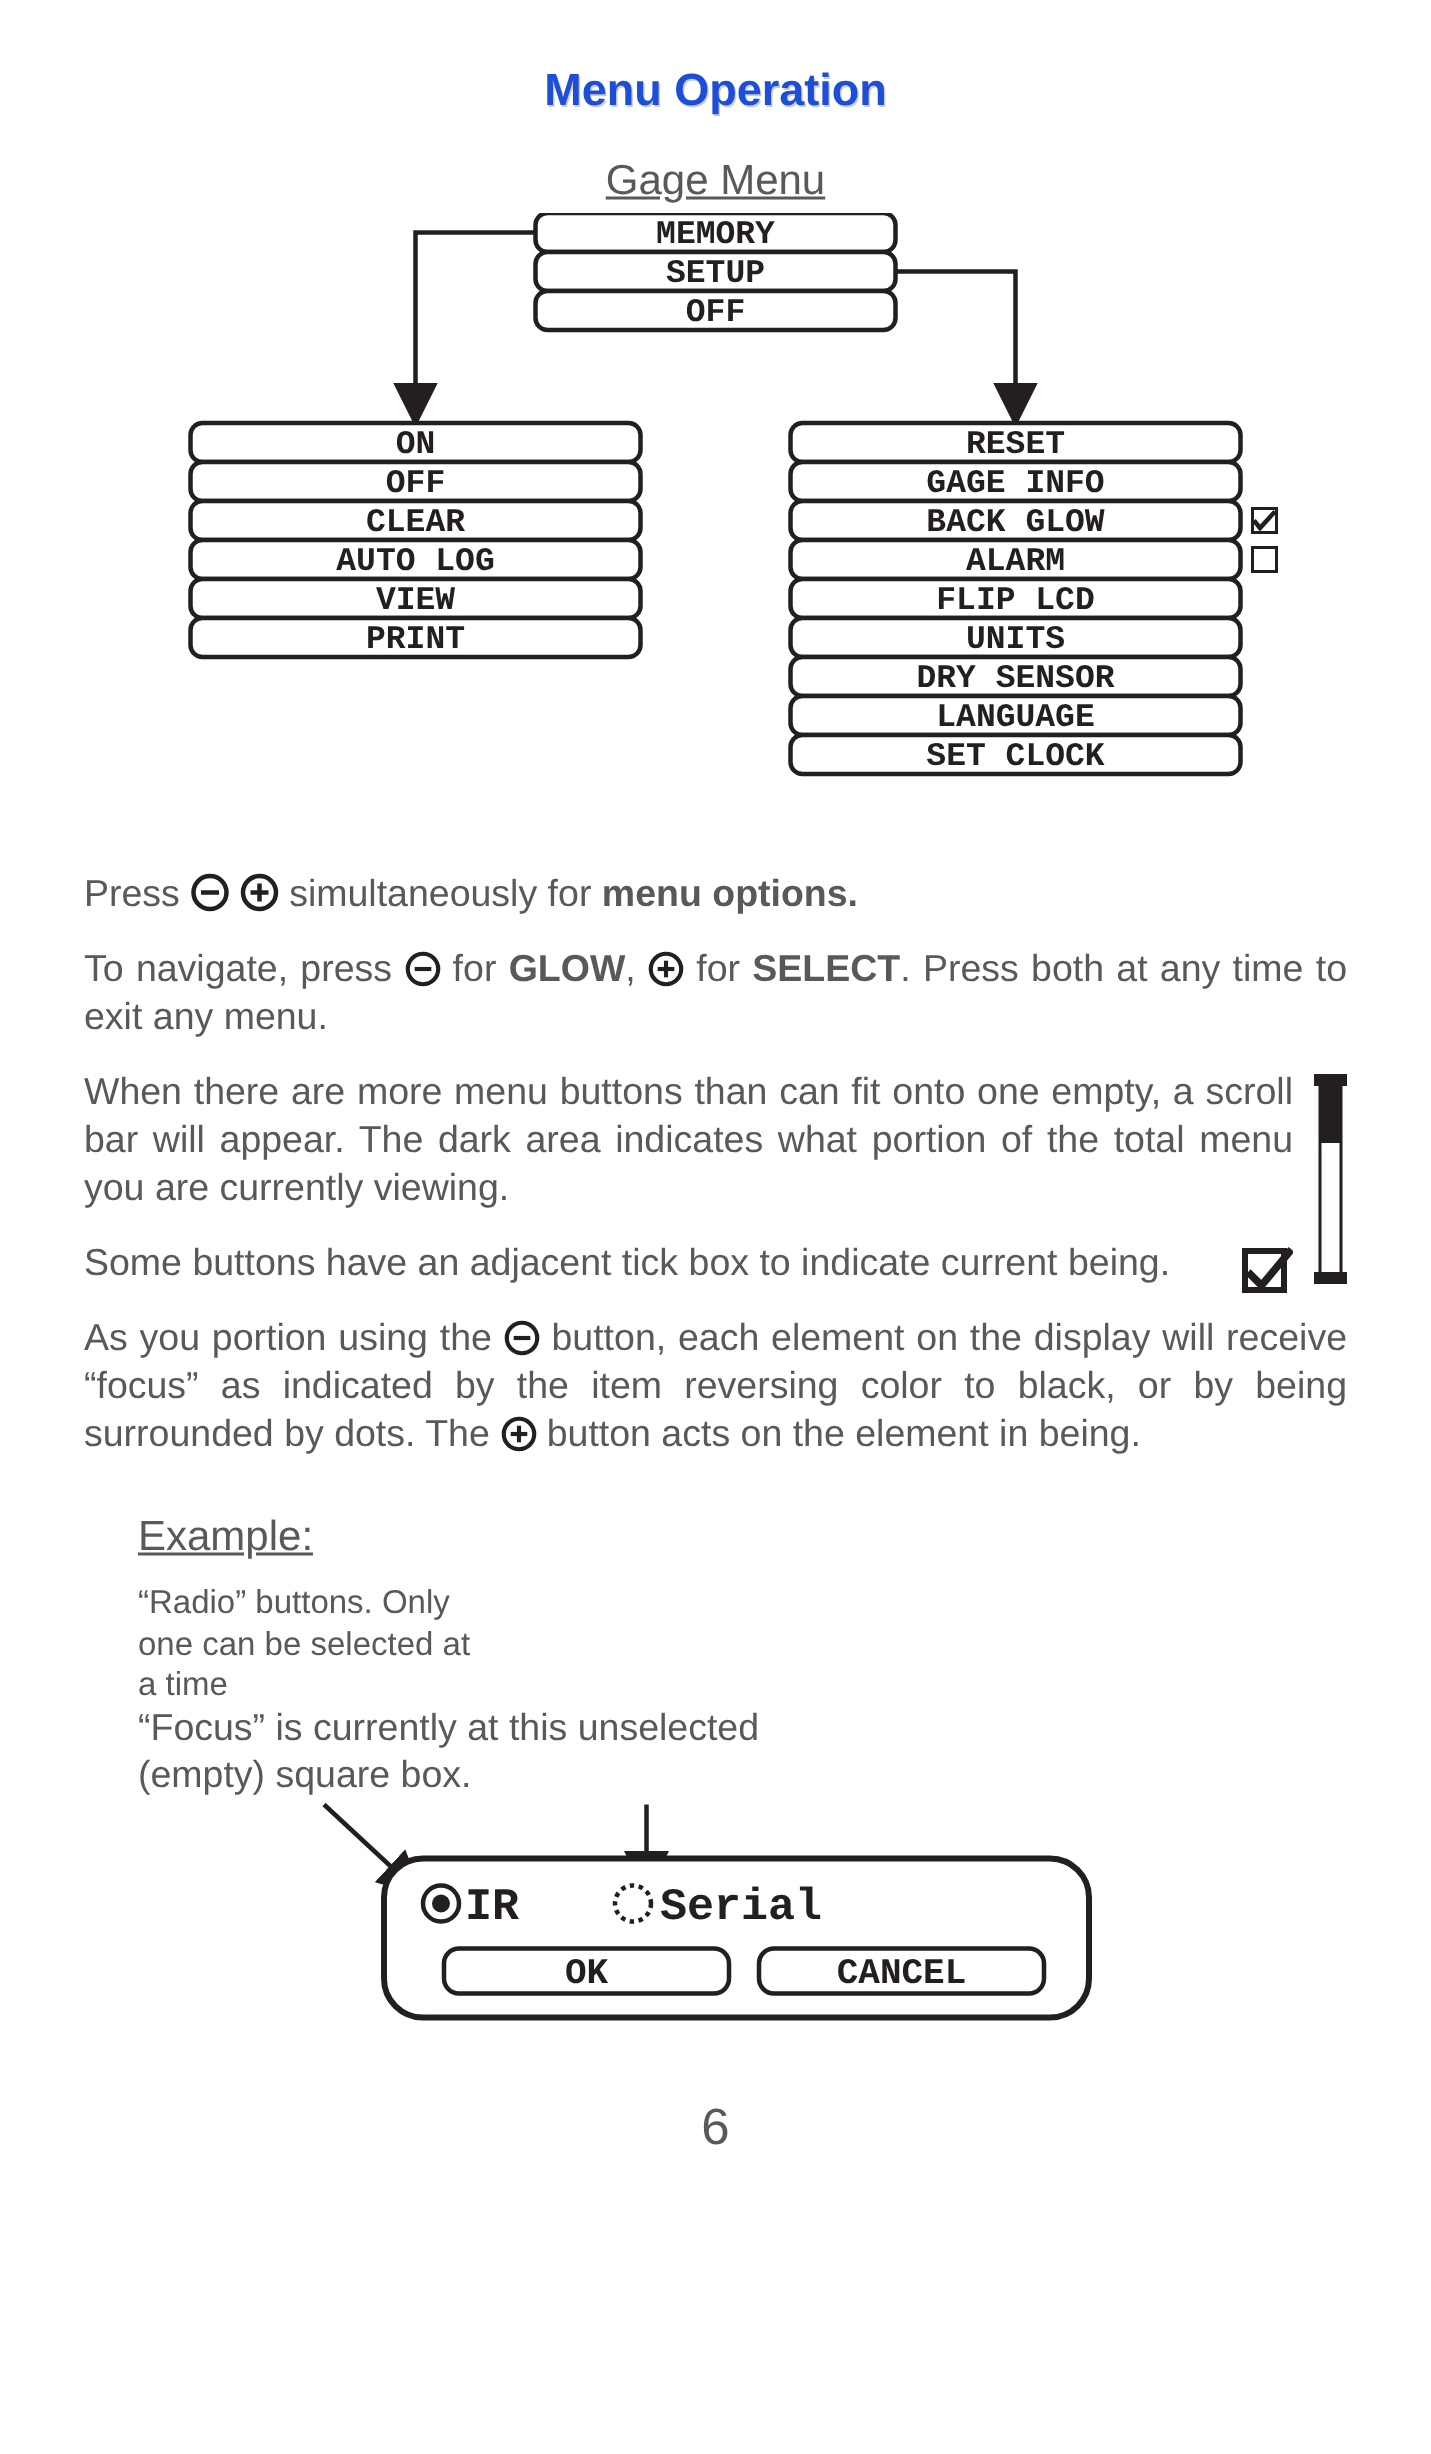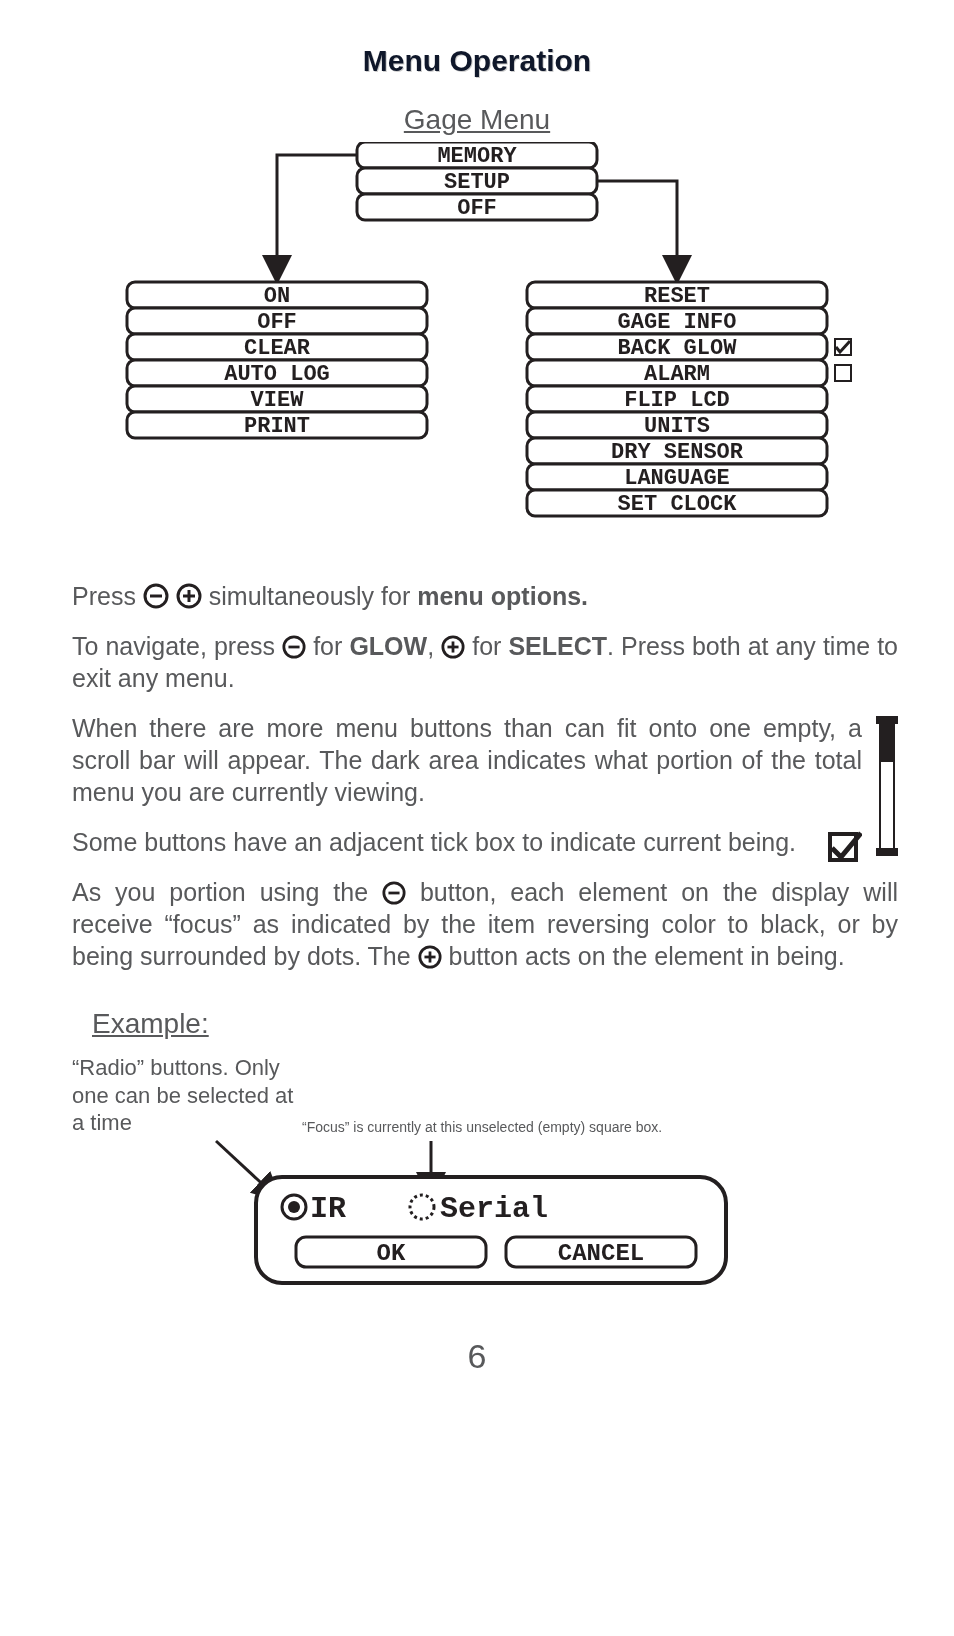--- a/index.html
+++ b/index.html
@@ -9,50 +9,50 @@
     box-sizing: border-box;
     font-family: Arial, Helvetica, sans-serif;
     color: #58595b;
     background: #fff;
   }
   h1.page-title {
     font-size: 30px;
     font-weight: bold;
     text-align: center;
     margin: 4px 0 26px 0;
-    color: #0f172a;
+    color: #1d4ed8;
     text-shadow: 1px 1px 0 rgba(0,0,0,.2);
   }
   .diagram-title {
     font-size: 28px;
     text-decoration: underline;
     text-align: center;
     margin-bottom: 6px;
   }
   .diagram {
     width: 100%;
     display: block;
     margin-bottom: 18px;
   }
   p.body {
     font-size: 25px;
     line-height: 1.28;
-    margin: 10px 0 18px 16px;
+    margin: 10px 0 18px 0;
     text-align: justify;
   }
   p.body strong { font-weight: bold; }
   .minus-svg, .plus-svg { vertical-align: -4px; }
   .example-label {
     font-size: 28px;
     text-decoration: underline;
     margin: 36px 0 14px 36px;
   }
-  .example-row { display: flex; align-items: flex-end; margin-left: 16px; }
+  .example-row { display: flex; align-items: flex-start; margin-left: 36px; flex-direction: column; }
   .example-left  { width: 230px; font-size: 22px; line-height: 1.25; }
-  .example-right { width: 480px; font-size: 14px; line-height: 1.25; }
+  .example-right { width: 480px; font-size: 25px; line-height: 1.25; }
   .example-device { display:block; margin: -30px 0 0 140px; }
   .page-number {
     font-size: 34px;
     text-align: center;
     margin-top: 40px;
   }
   
   .float-scrollbar { float: right; margin: 4px 0 0 14px; }
   .float-tick      { float: right; margin: 4px 0 0 14px; }
 </style>

